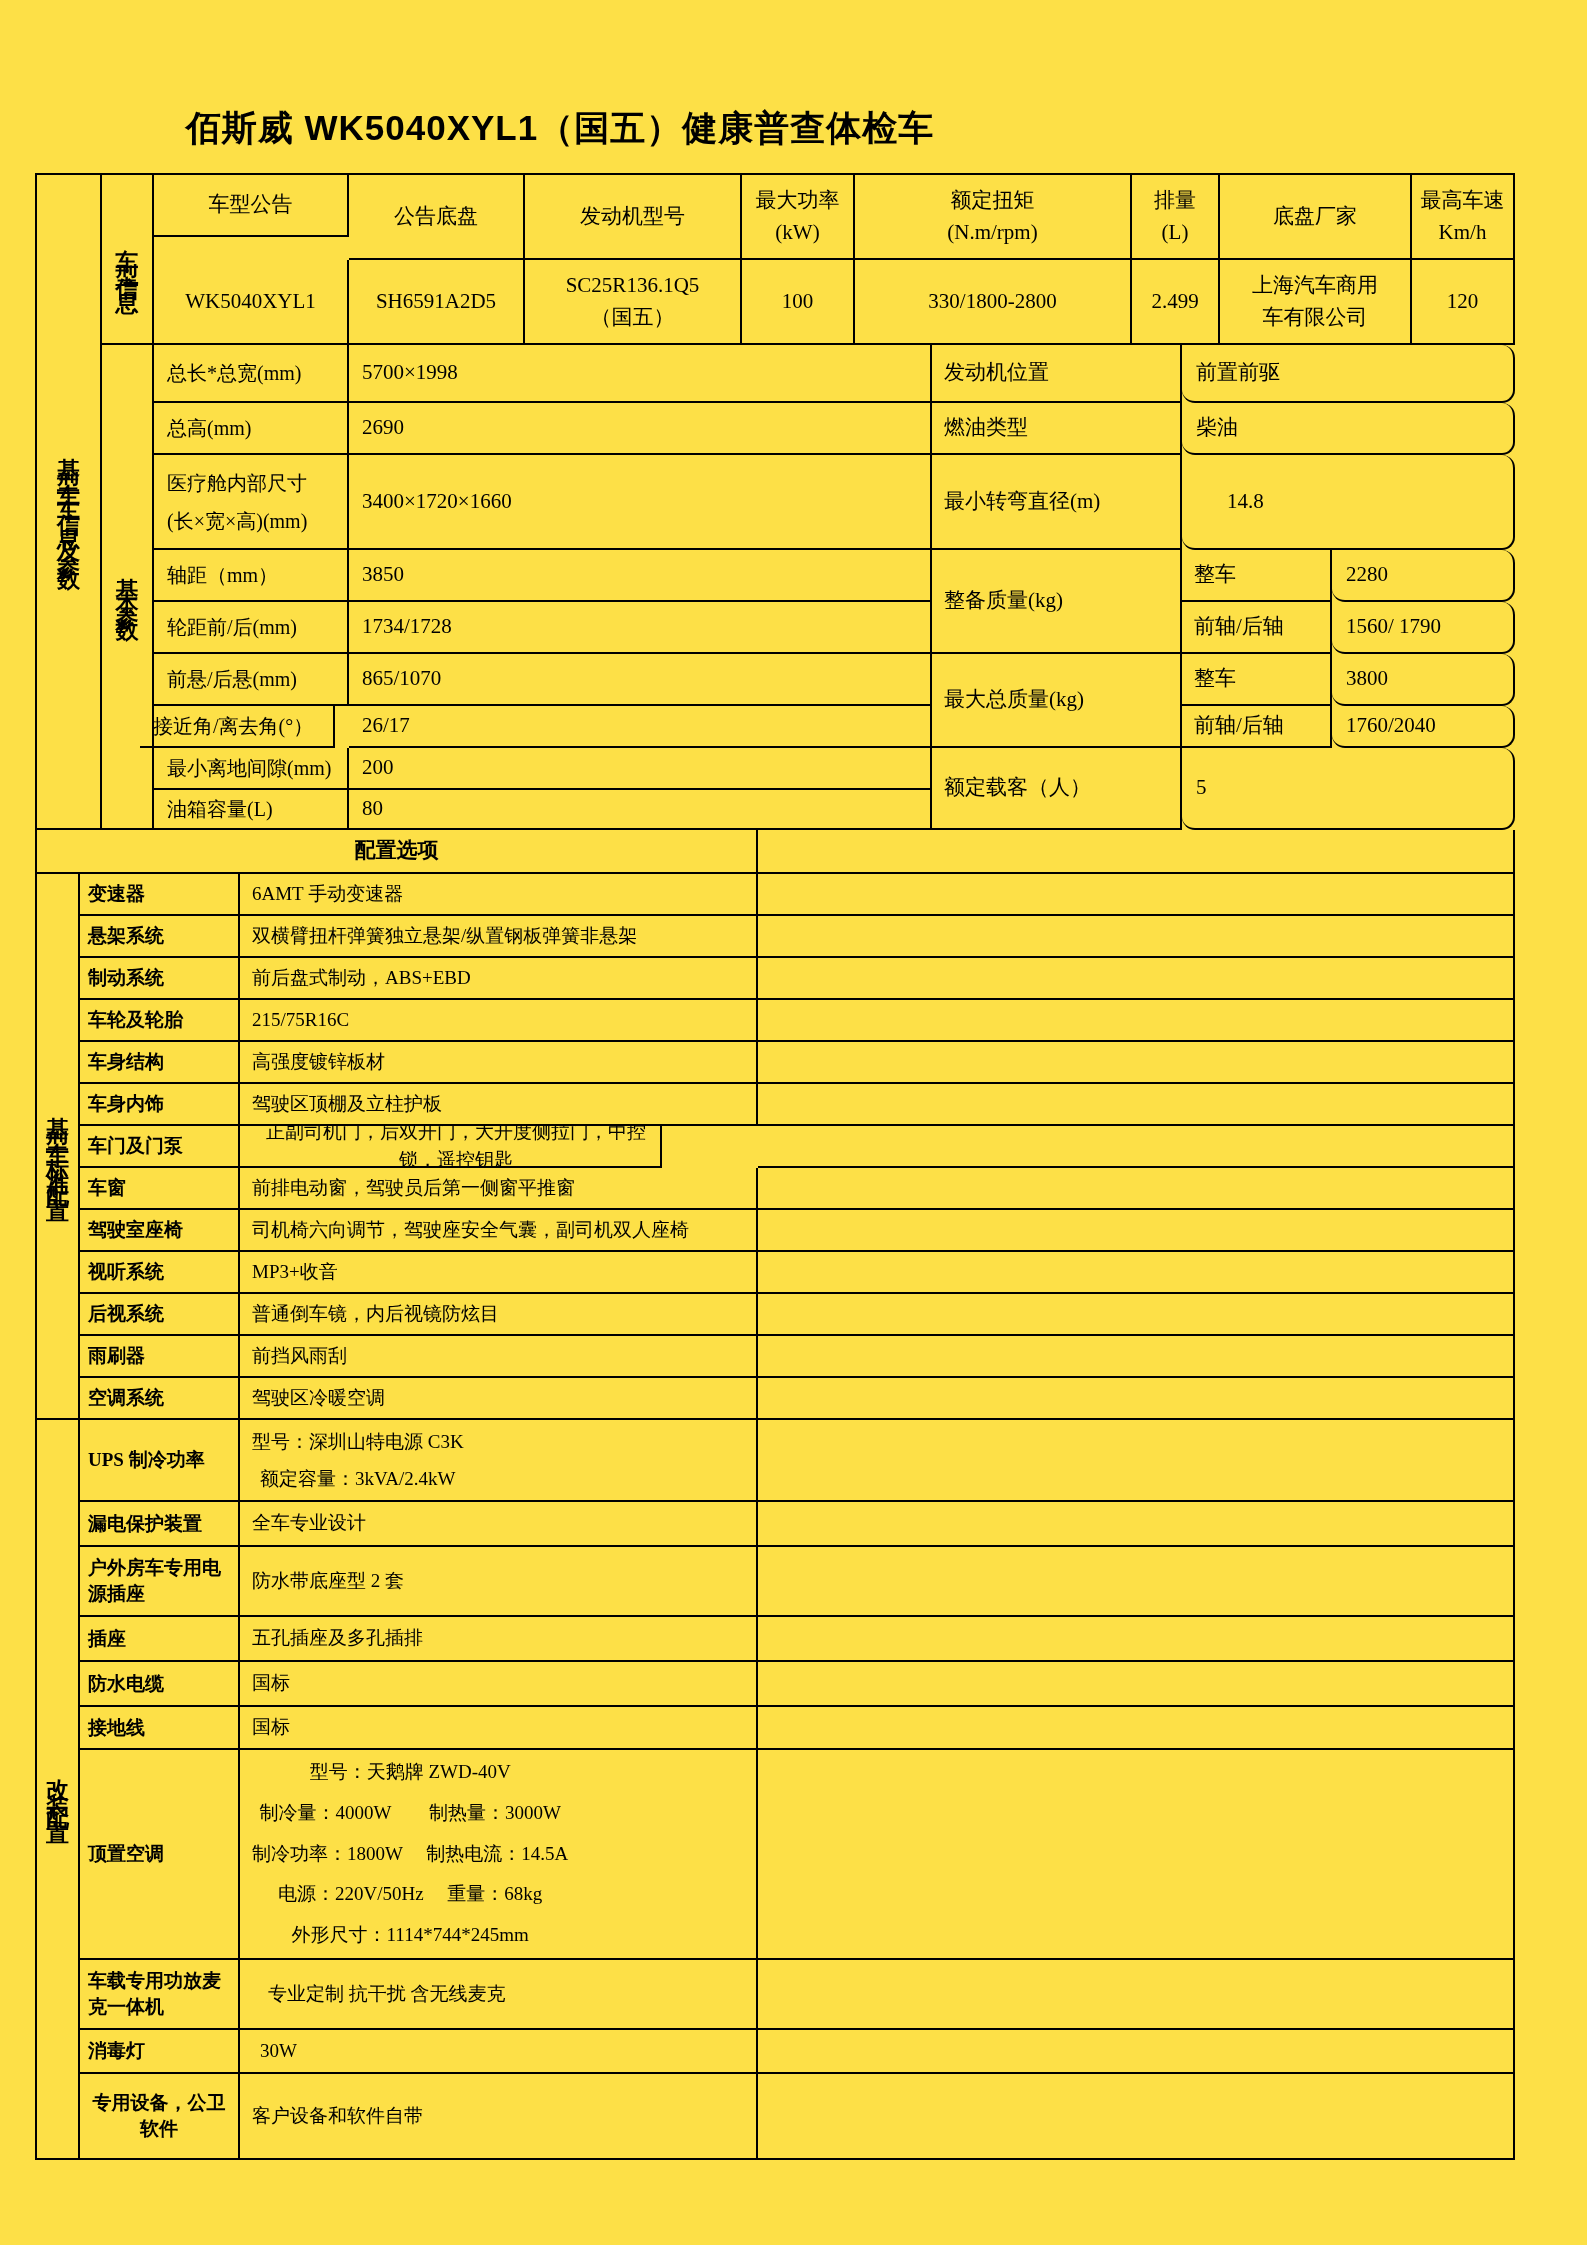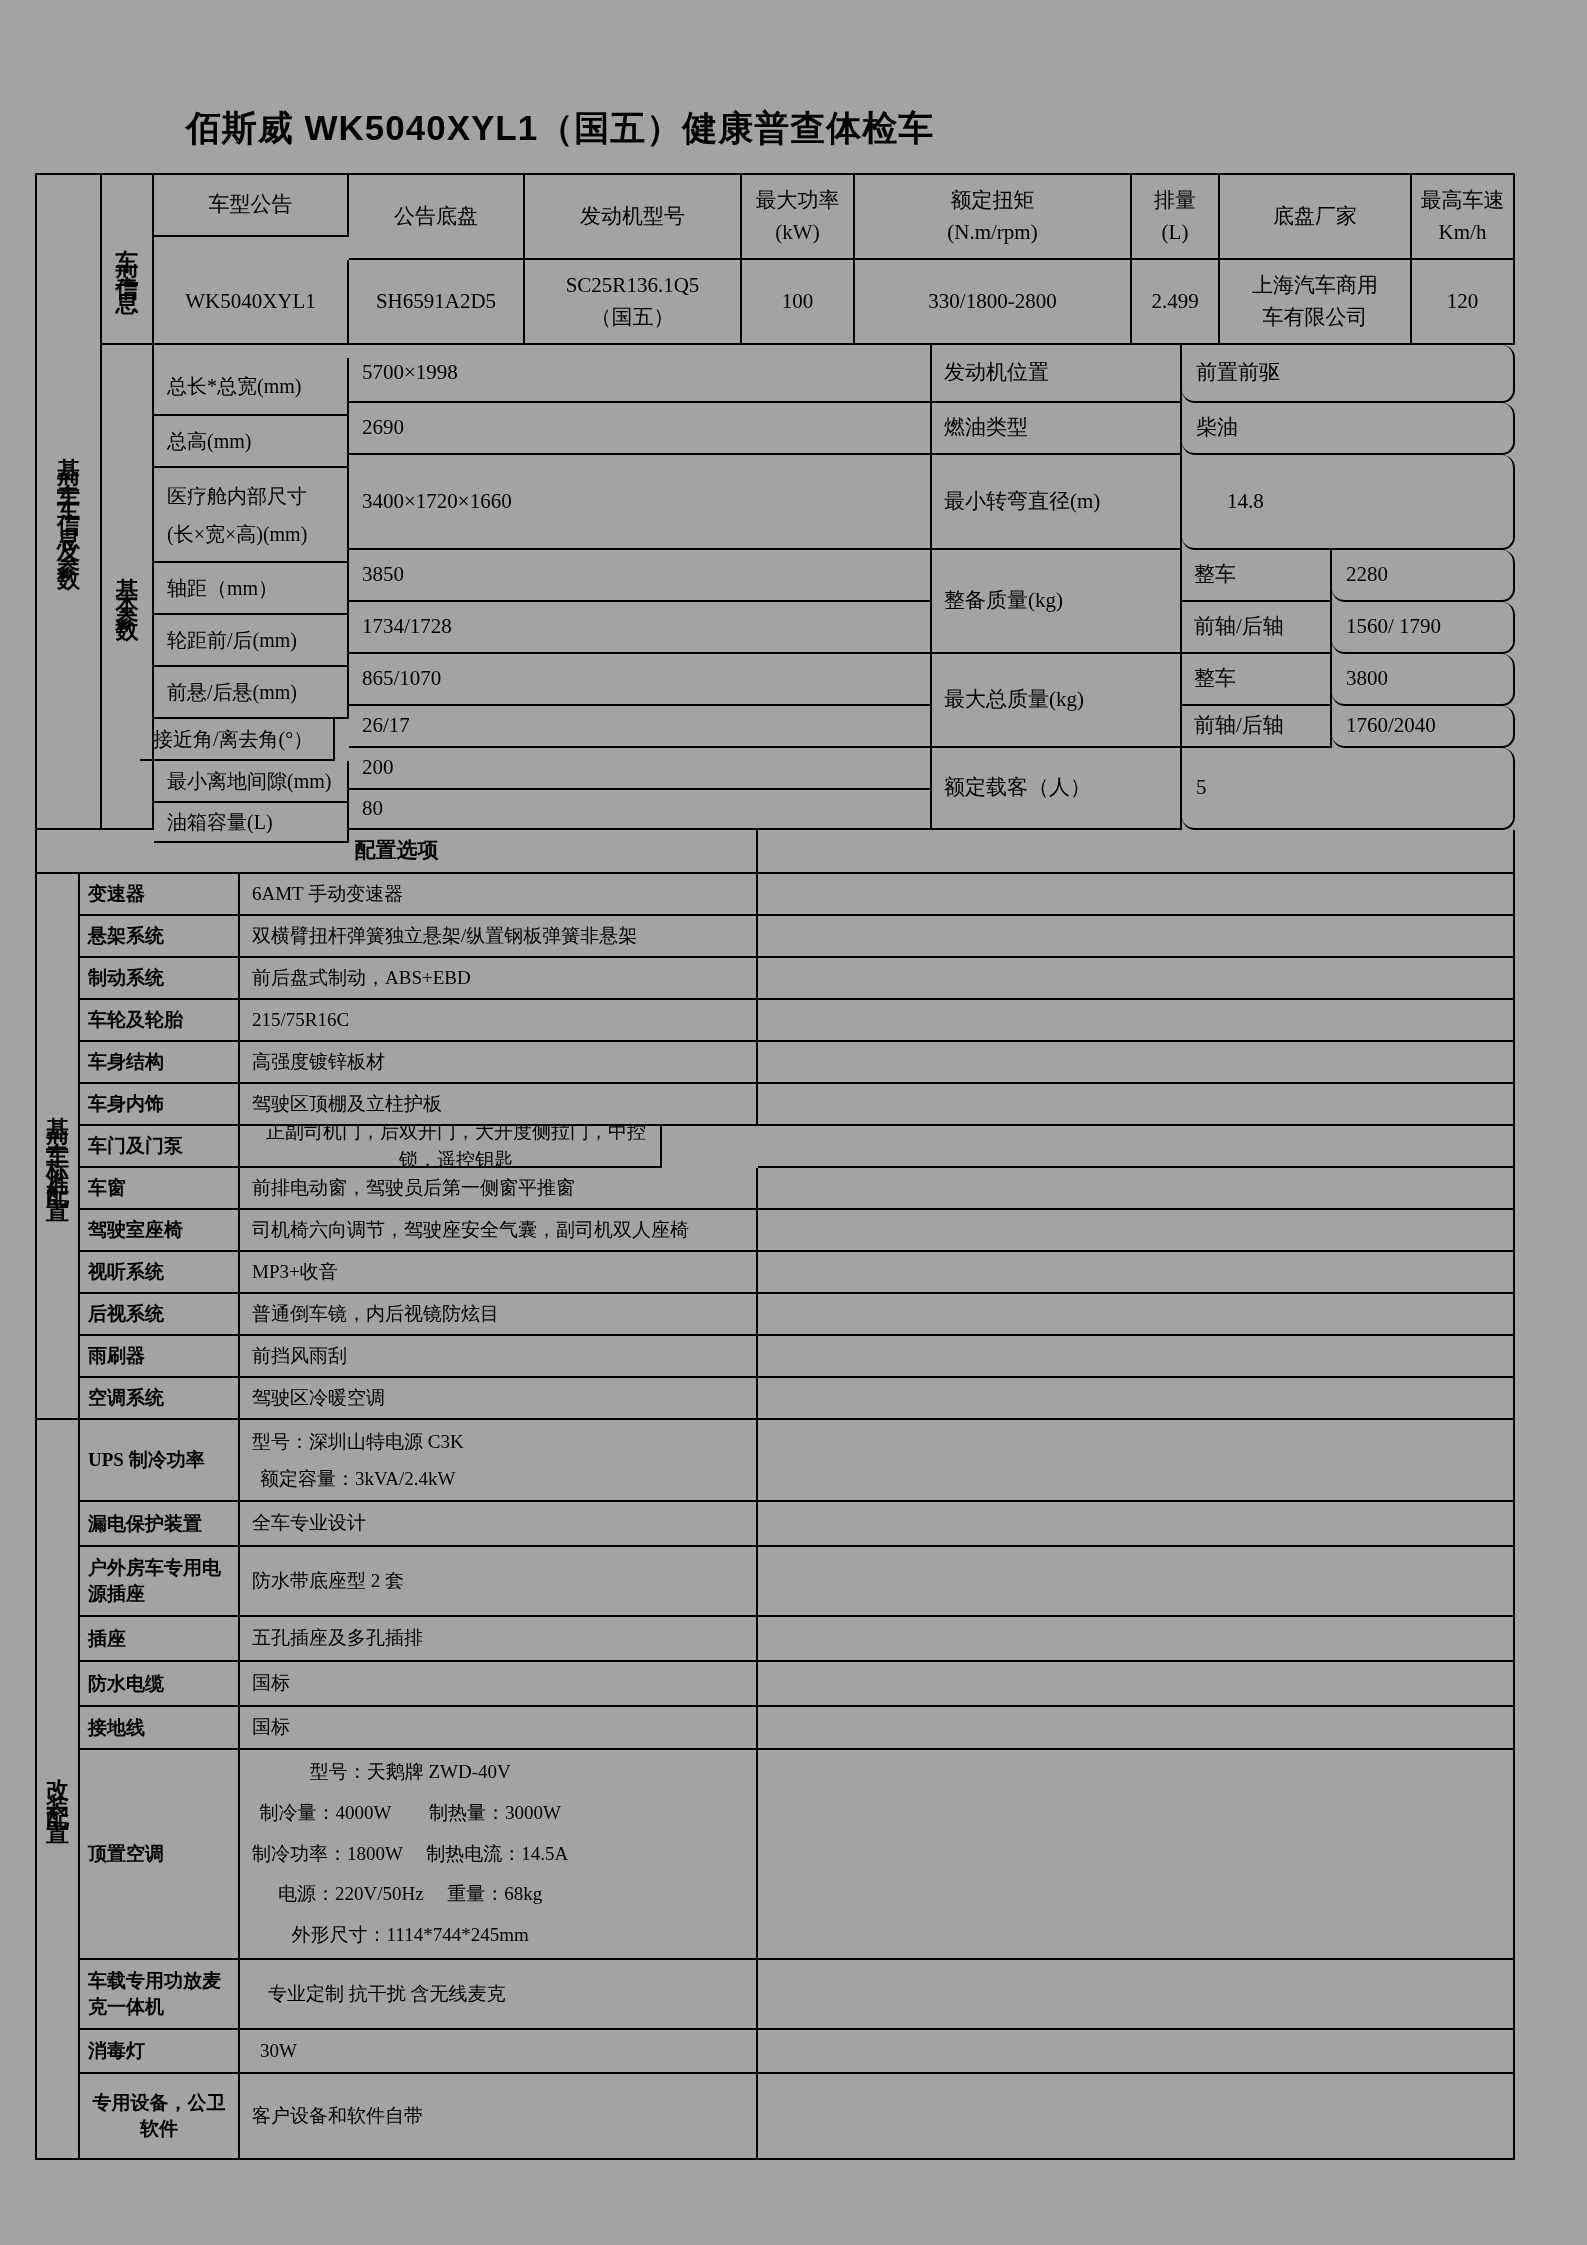--- a/index.html
+++ b/index.html
@@ -1,19 +1,19 @@
 <!DOCTYPE html>
 <html><head>
 <meta charset="utf-8">
 <style>
   html,body{margin:0;padding:0;background:#888;}
   #page{
     position:relative;
     width:1587px;height:2245px;
-    background:#a3a3a3;
+    background:#fde047;
     margin:0 auto;
     font-family:"Liberation Serif","DejaVu Serif",serif;
     color:#000;
   }
   #doc-title{
     position:absolute;
     left:150px;top:105px;width:820px;
     text-align:center;
     font-family:"Liberation Sans","DejaVu Sans",sans-serif;
     font-weight:bold;
@@ -46,21 +46,21 @@
   .vc{
     writing-mode:vertical-lr;
     text-orientation:upright;
     justify-content:center;
     text-align:center;
     font-weight:bold;
     font-size:23px;
     letter-spacing:0.6em;
     line-height:1;
   }
-  .lab{padding-left:13px;font-size:20px;margin-top:13px;}
+  .lab{padding-left:13px;font-size:20px;}
   .val{padding-left:13px;}
   .rlab{padding-left:12px;}
   .rval{padding-left:14px;border-radius:13px;}
   .slab{padding-left:8px;font-size:19px;font-weight:bold;line-height:1.35;}
   .sval{padding-left:12px;font-size:19px;text-align:center;}
   .tall{line-height:1.95;}
 </style>
 </head>
 <body>
 

